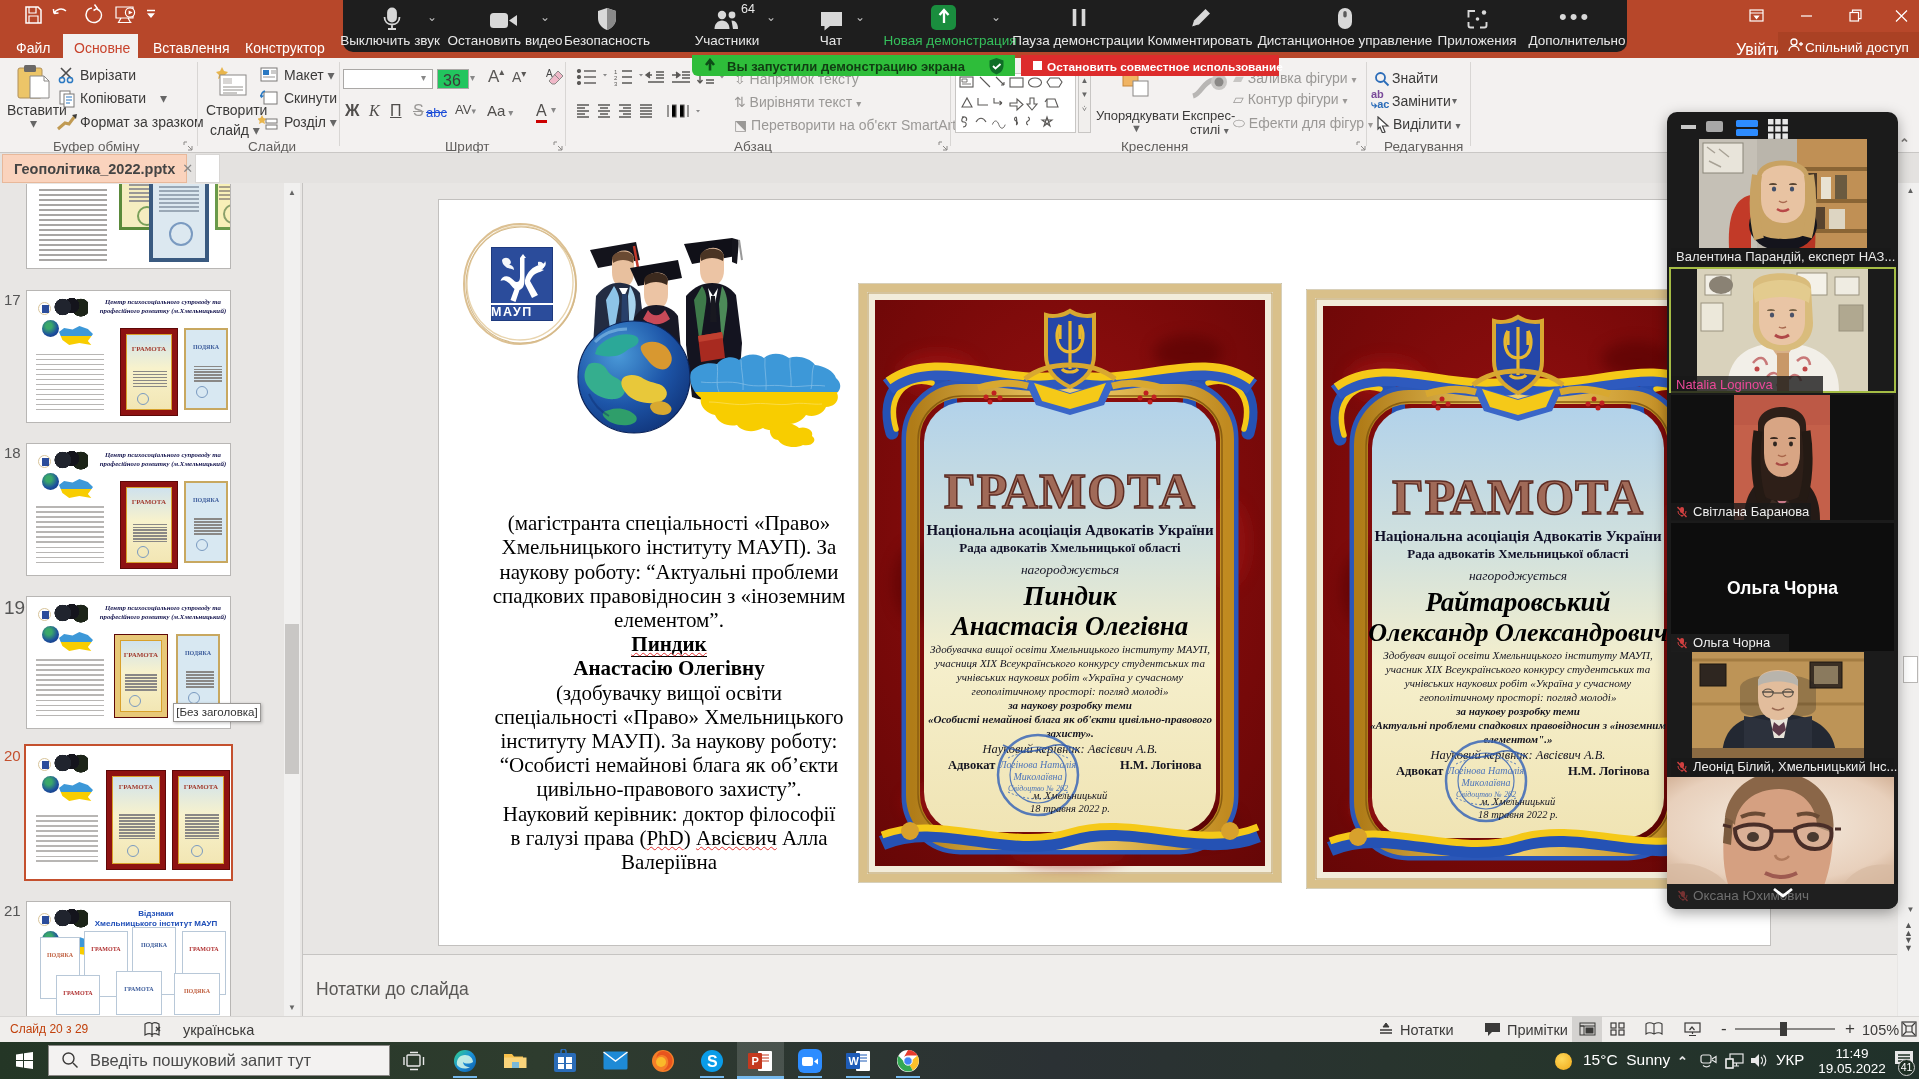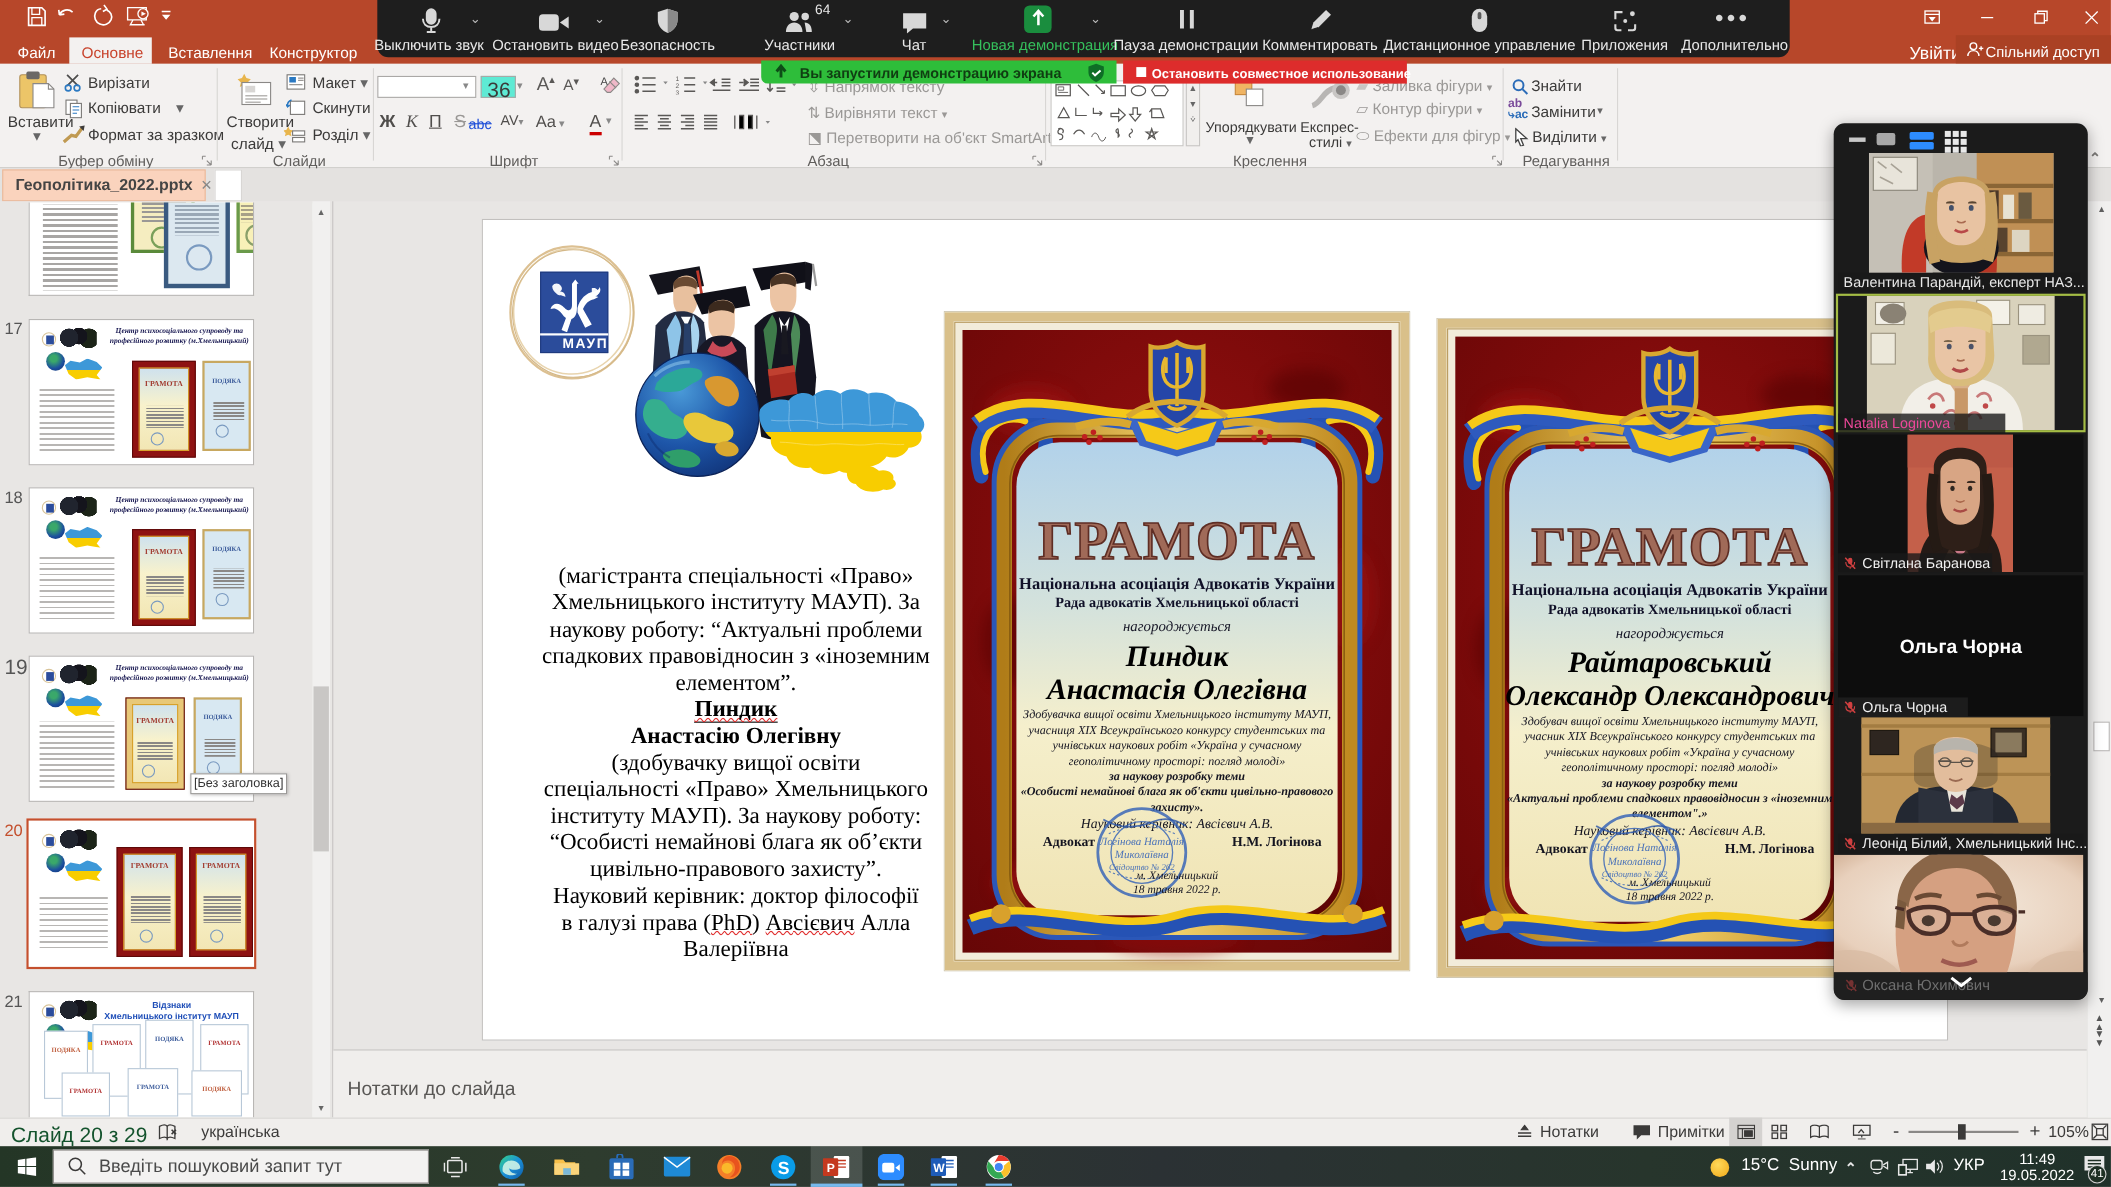--- a/index.html
+++ b/index.html
@@ -106,21 +106,21 @@
   <path d="M4 2l1.5 3 3 .7-2.2 2.2.7 3-3-1.5-3 1.5.7-3L-.5 5.7l3-.7z" fill="#e8b54c"></path>
   <rect x="8" y="6" width="11" height="4" fill="#fff" stroke="#7a7876"></rect>
   <rect x="8" y="12" width="11" height="4" fill="#fff" stroke="#7a7876"></rect>
  </svg>
  <div class="a" style="left:284px;top:56px">Розділ <span style="color:#666">▾</span></div>
  <div class="a" style="left:248px;top:81px;color:#605e5c;font-size:13.5px">Слайди</div>
  <div class="a" style="left:339px;top:4px;width:1px;height:84px;background:#d8d6d4"></div>
 
  <div class="a" style="left:343px;top:11px;width:90px;height:20px;background:#fff;border:1px solid #aaa8a6"></div>
  <div class="a" style="left:421px;top:14px;color:#888;font-size:10px">▾</div>
- <div class="a" style="left:437px;top:11px;width:32px;height:20px;background:#5eead4;border:1px solid #aaa8a6;padding:2px 0 0 5px;font-size:19px">36</div>
+ <div class="a" style="left:437px;top:11px;width:32px;height:20px;background:#22c55e;border:1px solid #aaa8a6;padding:2px 0 0 5px;font-size:16px">36</div>
  <div class="a" style="left:470px;top:14px;color:#888;font-size:10px">▾</div>
  <div class="a" style="left:488px;top:8px;font-size:17px;color:#5a5856">A<span style="font-size:10px;vertical-align:7px">▴</span></div>
  <div class="a" style="left:512px;top:10px;font-size:14px;color:#5a5856">A<span style="font-size:10px;vertical-align:5px">▾</span></div>
  <svg class="a" style="left:545px;top:10px" width="20" height="18" viewBox="0 0 20 18">
   <path d="M4 13L13 3l5 5-8 8H7z" fill="#f0b8c8" stroke="#8a8886"></path>
       <path d="M9 6l6 6" stroke="#8a8886"></path>
   <text x="1" y="9" font-size="10" fill="#444">A</text>
  </svg>
  <div class="a" style="left:345px;top:44px;font-size:16px;color:#504e4c"><b>Ж</b></div>
  <div class="a" style="left:369px;top:44px;font-size:16px;color:#504e4c;font-family:'Liberation Serif',serif"><i>К</i></div>
@@ -323,21 +323,21 @@
 <div class="a" style="left:491px;top:247px;width:62px;height:74px;background:#2b4c9b;border:1px solid #1e3a7e"></div>
 <svg class="a" style="left:494px;top:250px" width="56" height="52" viewBox="0 0 56 52">
  <g fill="#fff">
   <path d="M26 8l3-4 3 4-1.5 0 0 22c0 6-2 9-5 10l-4 12-5-2 4-11c-3-2-4-5-7-7-2.5-2-5-2-7-1 1-4 5-6 9-4 3 1.5 5 5 7 5 2.5 0 3.5-2 3.5-5V8z"></path>
   <path d="M31 30c2-8 8-14 15-15 3-.5 5-2 5-4 2 3 0 7-4 8l3 1-4 2c-5 1-8 4-10 9l8 14-6 3-7-14z"></path>
   <path d="M8 10c2-3 6-3 8 0 1.5 2 1 4-1 5 3 0 5 2 5 5-3-2-6-1-8-3-2.5-2-4-4-4-7z" opacity=".95"></path>
   <path d="M44 12c3-1 6 1 6 4 0 2-1.5 3.5-3.5 3.5 1.5-2 .5-4-2.5-4z" opacity=".95"></path>
  </g>
 </svg>
 <div class="a" style="left:491px;top:303px;width:62px;height:1.5px;background:#fff"></div>
-<div class="a" style="left:491px;top:305px;width:62px;text-align:right;color:#fff;font-weight:bold;font-size:12.5px;letter-spacing:1.5px">МАУП</div>
+<div class="a" style="left:491px;top:305px;width:62px;text-align:left;color:#fff;font-weight:bold;font-size:12.5px;letter-spacing:1.5px">МАУП</div>
 
 <svg class="a" style="left:572px;top:218px" width="192" height="225" viewBox="0 0 192 225">
 
  <g>
   <path d="M18 32 L64 24 L68 42 L26 50 Z" fill="#14141c"></path>
   <path d="M40 44 C40 30 62 28 62 42 L62 54 C62 64 57 69 51 69 C45 69 40 64 40 54z" fill="#e8c09e"></path>
   <path d="M40 40c2-8 20-9 22 0l-1 5c-6-4-14-4-20 0z" fill="#6a4a32"></path>
   <path d="M24 78c8-10 16-14 26-13 8 1 14 5 18 10l6 50-3 60c-14 4-30 4-42 0l-8-56z" fill="#232c42"></path>
   <path d="M42 68c4 6 6 12 5 18l-7 40-6-44z" fill="#8ec4e8"></path>
   <path d="M58 68c5 8 7 16 5 26l-5 28-2-44z" fill="#a8d4ee"></path>
@@ -798,21 +798,21 @@
 <div class="a" style="left:284px;top:183px;width:16px;height:833px;background:#f1f0ef"></div>
 <div class="a" style="left:284px;top:185px;width:16px;height:16px;background:#f1f0ef;color:#666;font-size:8px;text-align:center;line-height:16px">▲</div>
 <div class="a" style="left:285px;top:624px;width:14px;height:150px;background:#c9c7c5"></div>
 <div class="a" style="left:284px;top:1000px;width:16px;height:16px;background:#f1f0ef;color:#666;font-size:8px;text-align:center;line-height:16px">▼</div>
 <div class="a" style="left:302px;top:183px;width:1px;height:833px;background:#c6c4c2"></div>
 
 <div class="a" style="left:303px;top:954px;width:1594px;height:62px;background:#f0eeec;border-top:1px solid #c6c4c2"></div>
 <div class="a" style="left:316px;top:979px;font-size:17.5px;color:#595755">Нотатки до слайда</div>
 
 <div class="a" style="left:0;top:1016px;width:1919px;height:26px;background:#f0eeec;border-top:1px solid #d8d6d4"></div>
-<div class="a" style="left:10px;top:1022px;font-size:19px;color:#14532d">Слайд 20 з 29</div>
+<div class="a" style="left:10px;top:1022px;font-size:12px;color:#c2410c">Слайд 20 з 29</div>
 <svg class="a" style="left:143px;top:1021px" width="20" height="17" viewBox="0 0 20 17" fill="none" stroke="#3b3a39" stroke-width="1.2">
  <path d="M2 3c3-1.5 6-1.5 7 0v11c-1-1.5-4-1.5-7 0zM16 3c-3-1.5-6-1.5-7 0v11c1-1.5 4-1.5 7 0z"></path>
  <path d="M13 6l4 4M17 6l-4 4" stroke-width="1.4"></path>
 </svg>
 <div class="a" style="left:183px;top:1022px;font-size:14.5px;color:#3b3a39">українська</div>
 <svg class="a" style="left:1378px;top:1022px" width="16" height="14" viewBox="0 0 16 14" stroke="#3b3a39" fill="#3b3a39">
     <path d="M8 1l3 4H5z"></path>
     <path d="M2 8h12M2 11h12" stroke-width="1.3" fill="none"></path>
   </svg>
 <div class="a" style="left:1400px;top:1022px;font-size:14.5px;color:#3b3a39">Нотатки</div>

